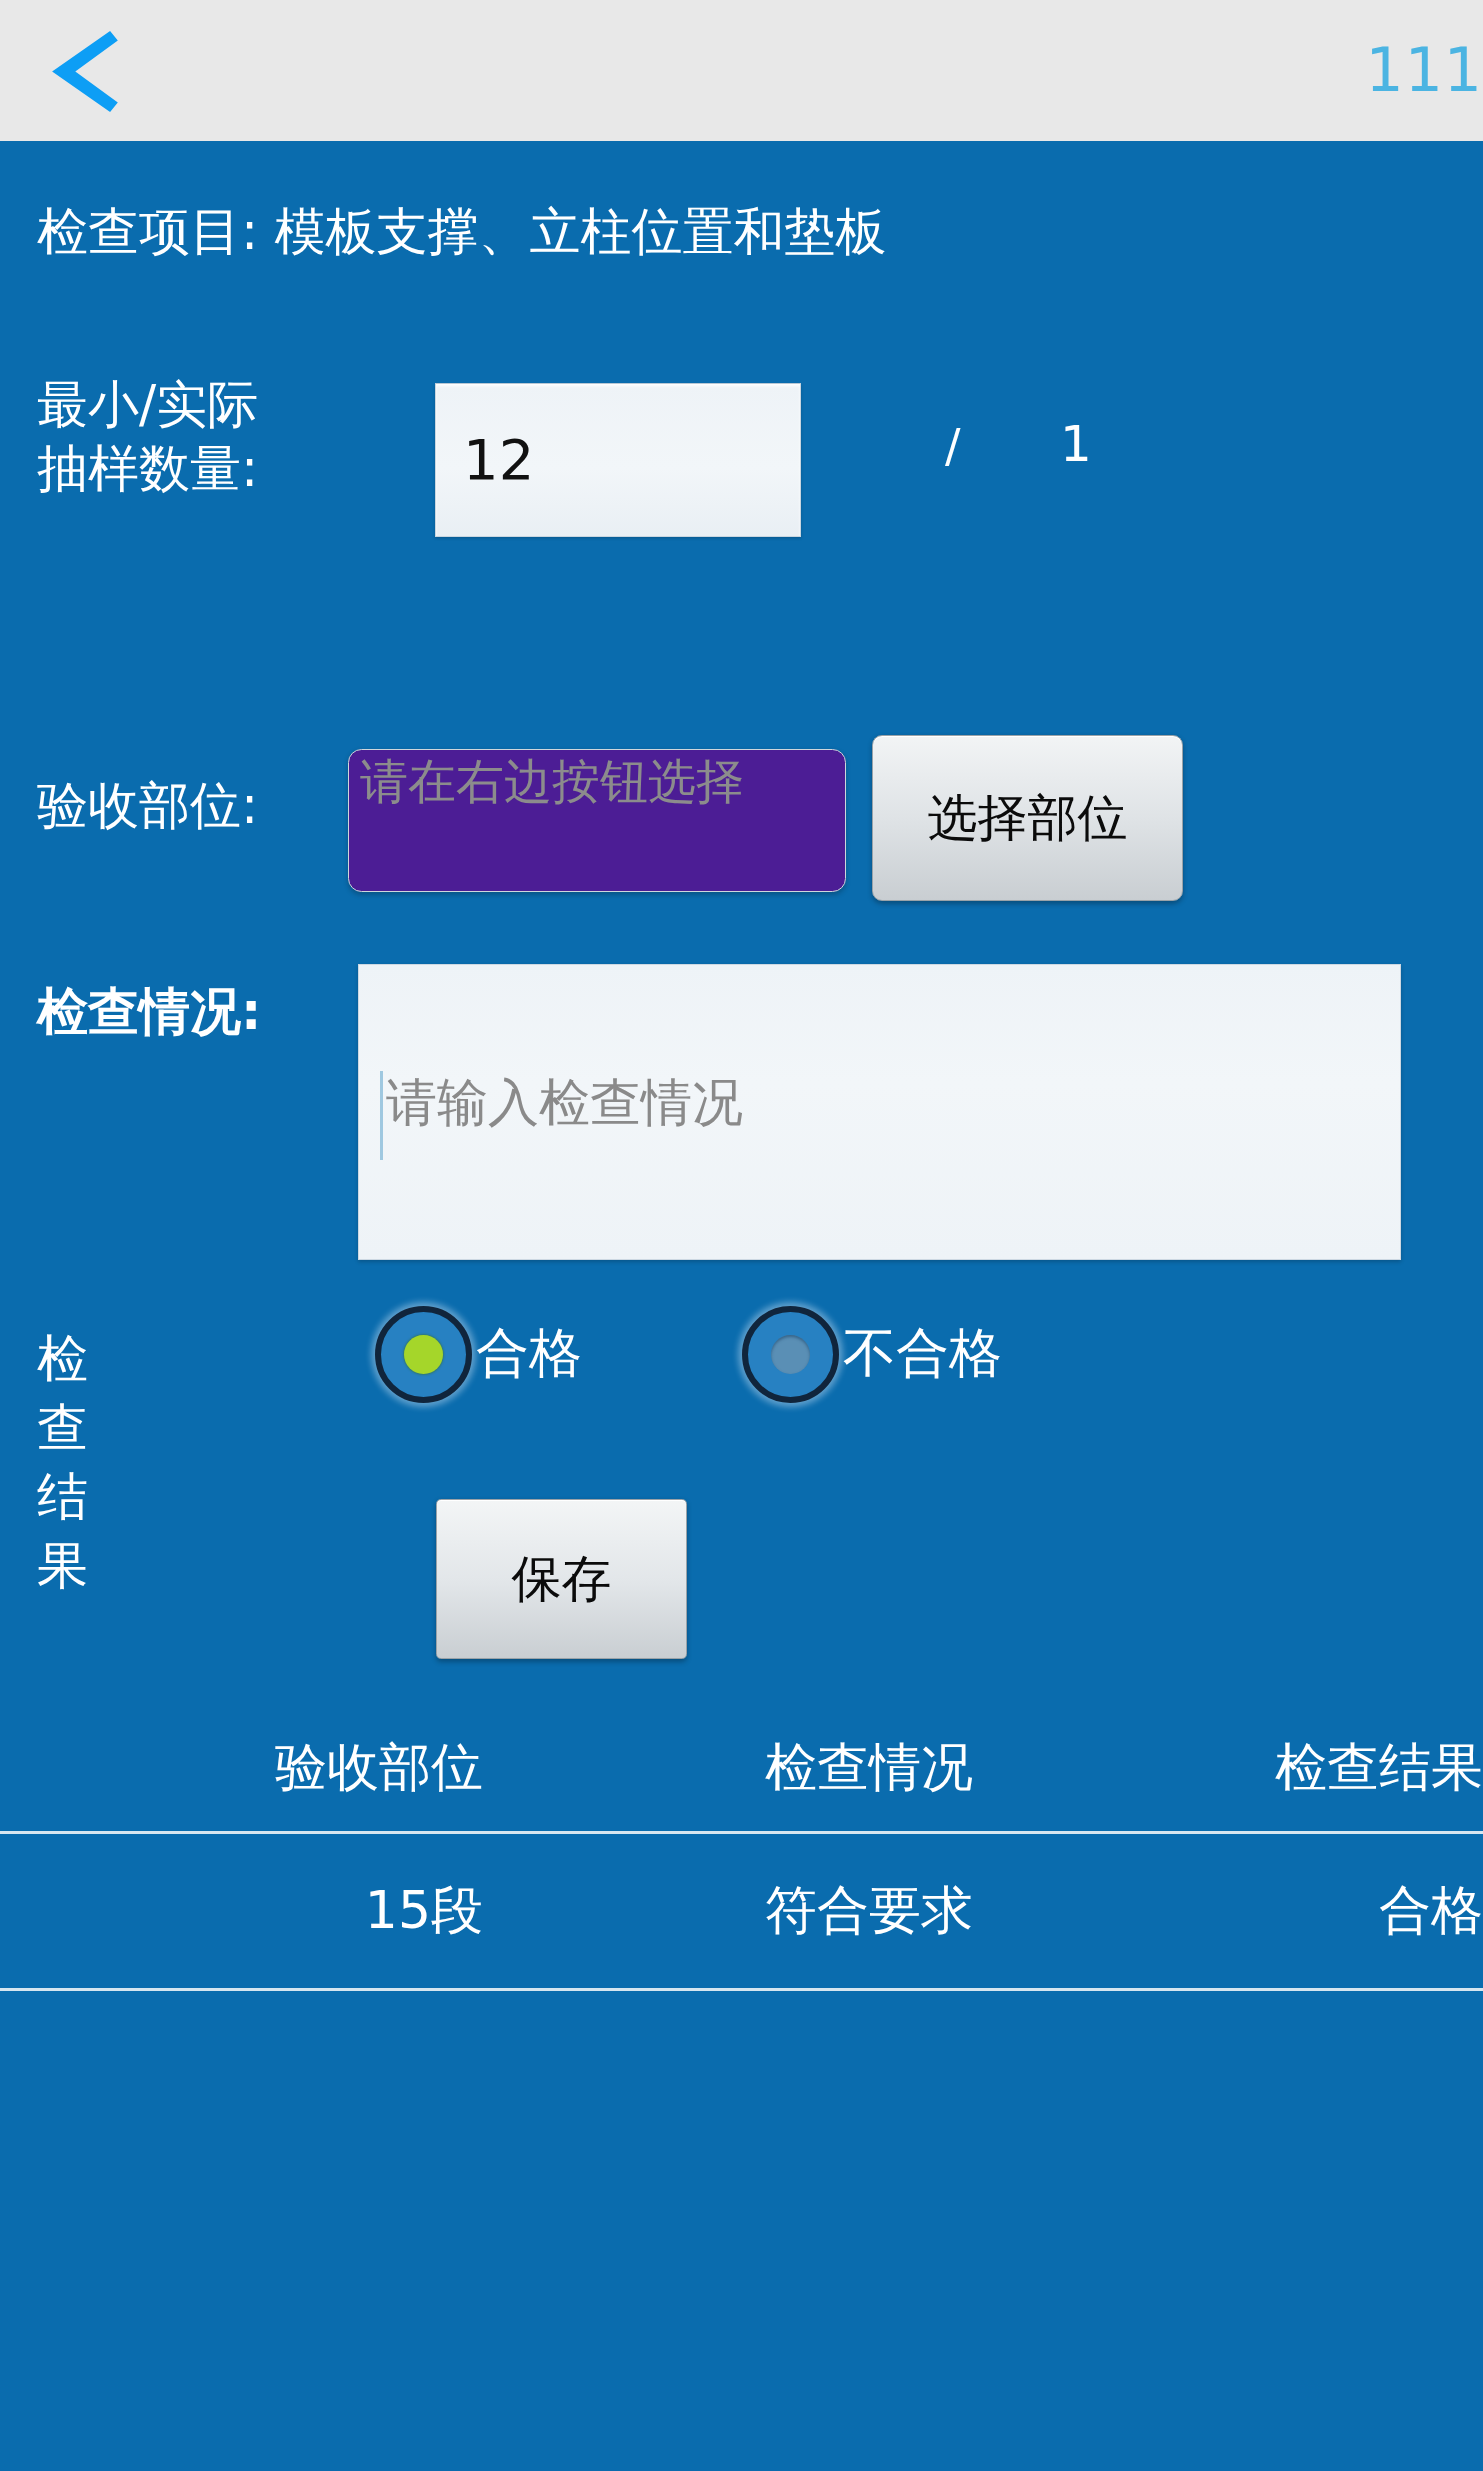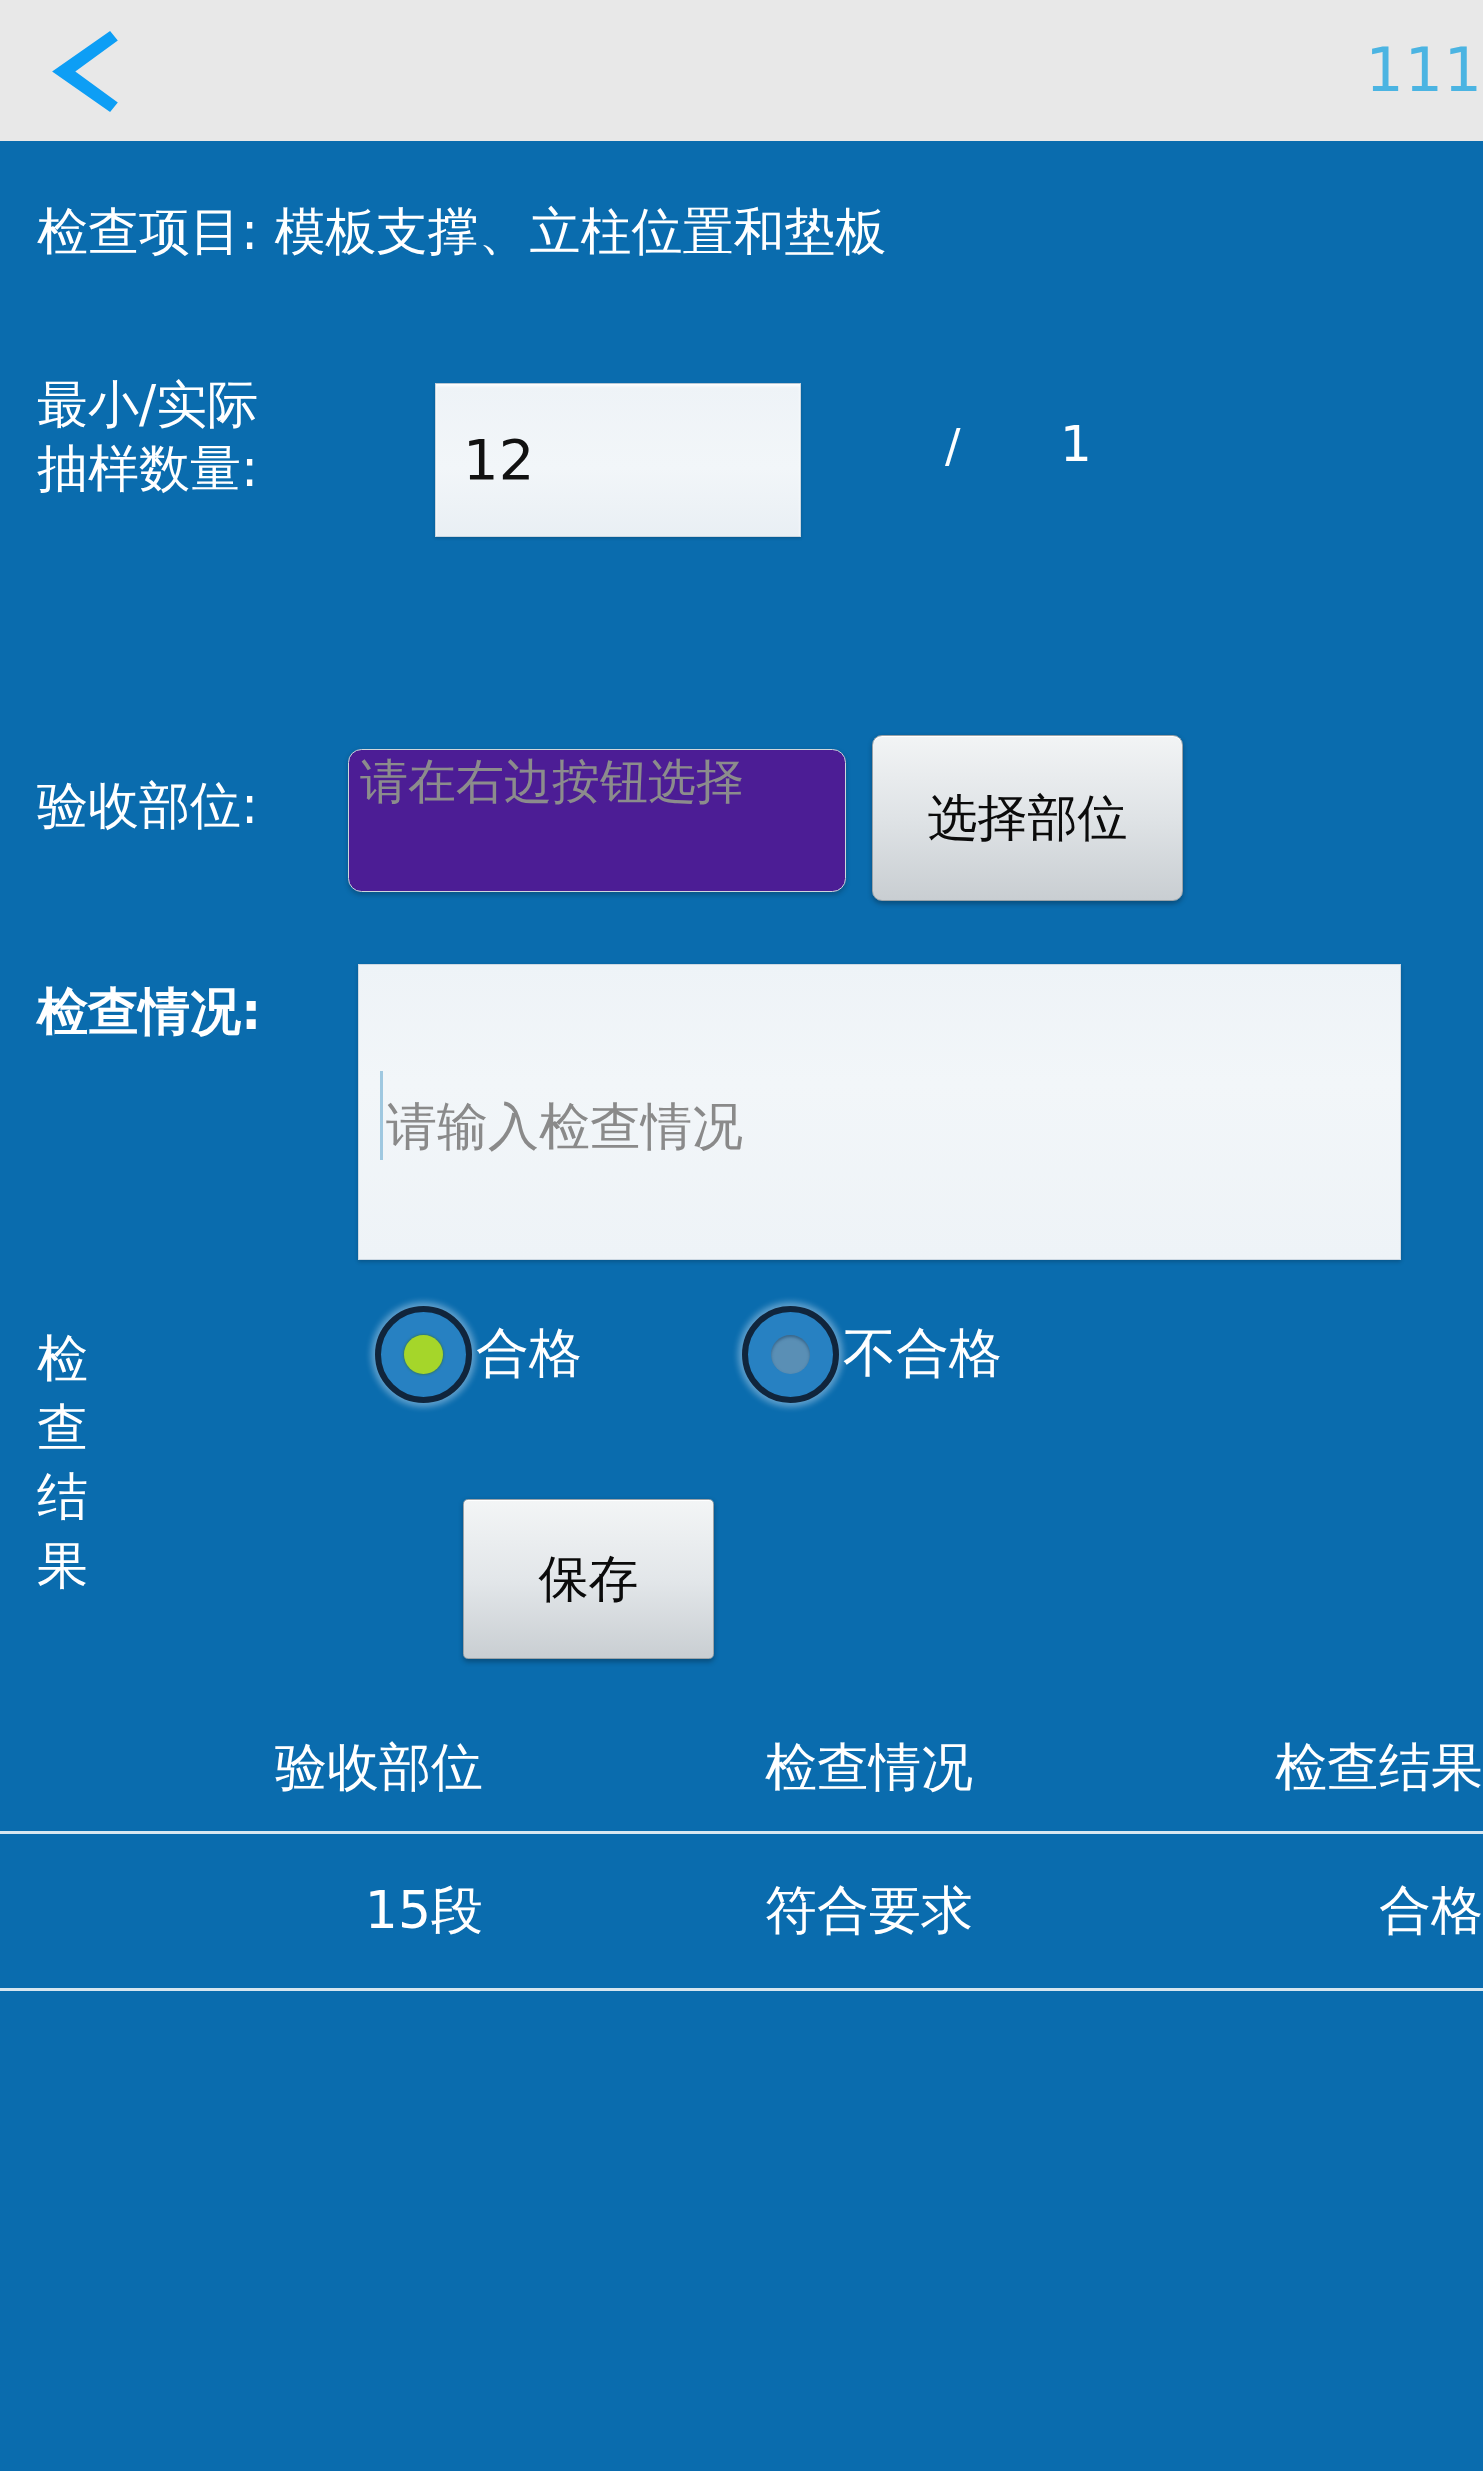--- a/index.html
+++ b/index.html
@@ -186,21 +186,20 @@
     height: 89px;
     background: #9fc8e0;
   }
   .sit-placeholder {
     position: absolute;
     left: 27px;
     top: 104px;
     color: #8a8a8a;
     font-size: 51px;
     white-space: nowrap;
-    margin-top: 24px;
   }
 
   
   .result-row { position: absolute; left: 37px; top: 1155px; height: 154px; }
   .result-label {
     position: absolute;
     left: 0;
     top: 29px;
     color: #fff;
     font-size: 51px;
@@ -235,21 +234,21 @@
   .radio-text {
     color: #fff;
     font-size: 53px;
     margin-left: 3.9px;
     white-space: nowrap;
   }
 
   
   .save-btn {
     position: absolute;
-    left: 463px;
+    left: 436px;
     top: 1358px;
     width: 251px;
     height: 160px;
     background: linear-gradient(180deg, #f3f5f6 0%, #e2e6e9 52%, #c9ced2 100%);
     border: 1.9px solid #9aa2a8;
     border-radius: 4.8px;
     box-shadow: 0 2.9px 4.8px rgba(0,0,0,0.28), inset 0 1px 0 #ffffff;
     display: flex;
     align-items: center;
     justify-content: center;

